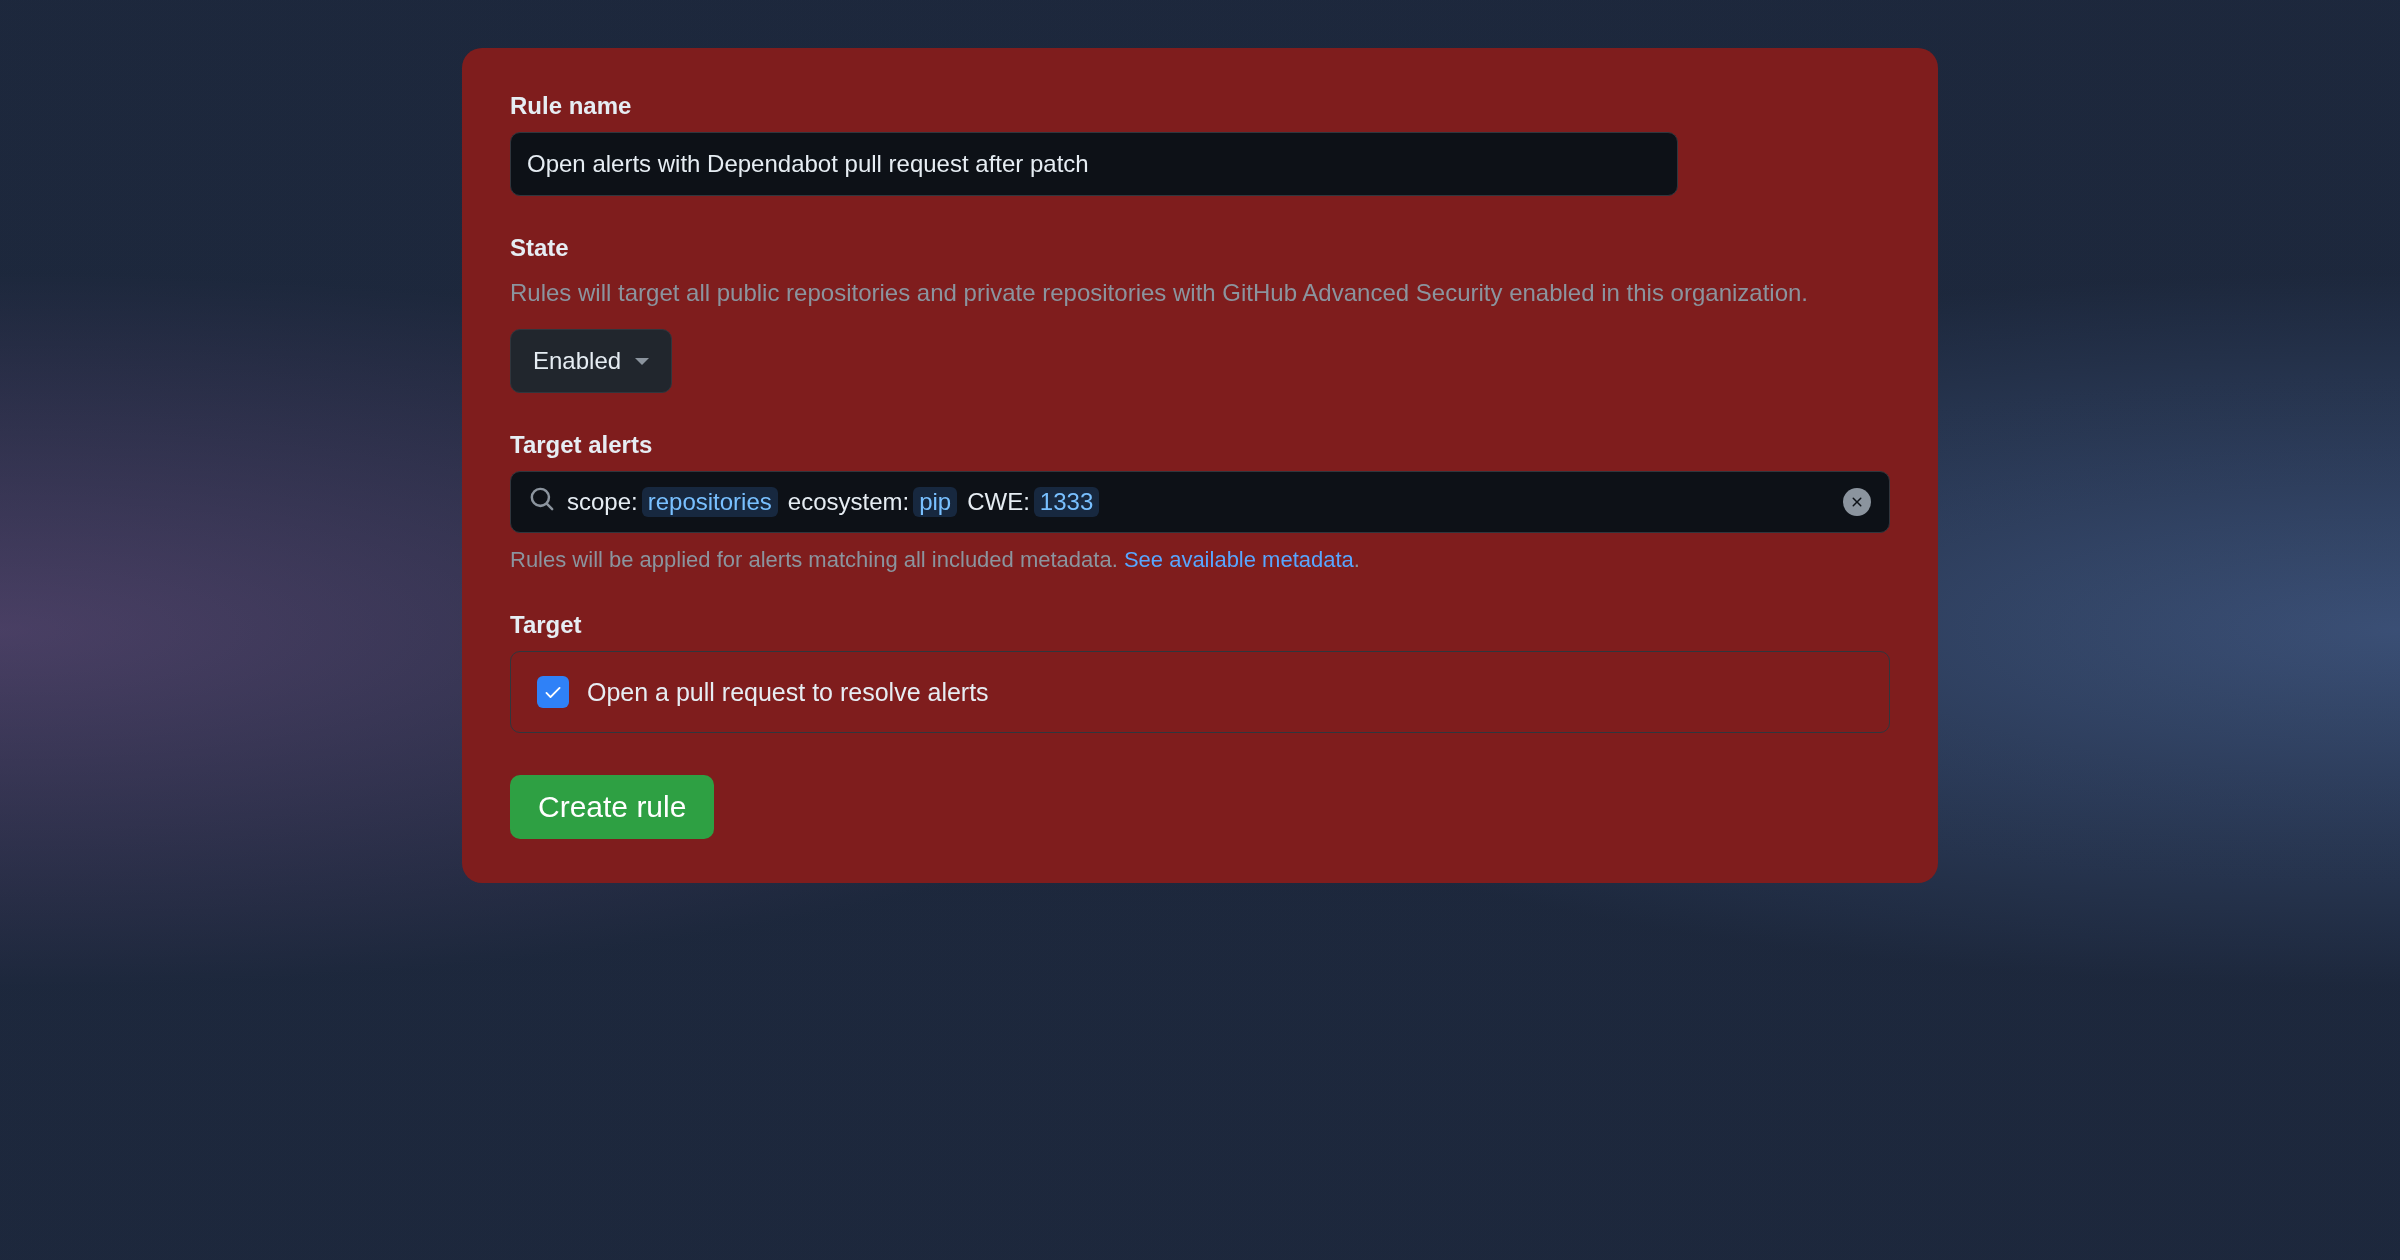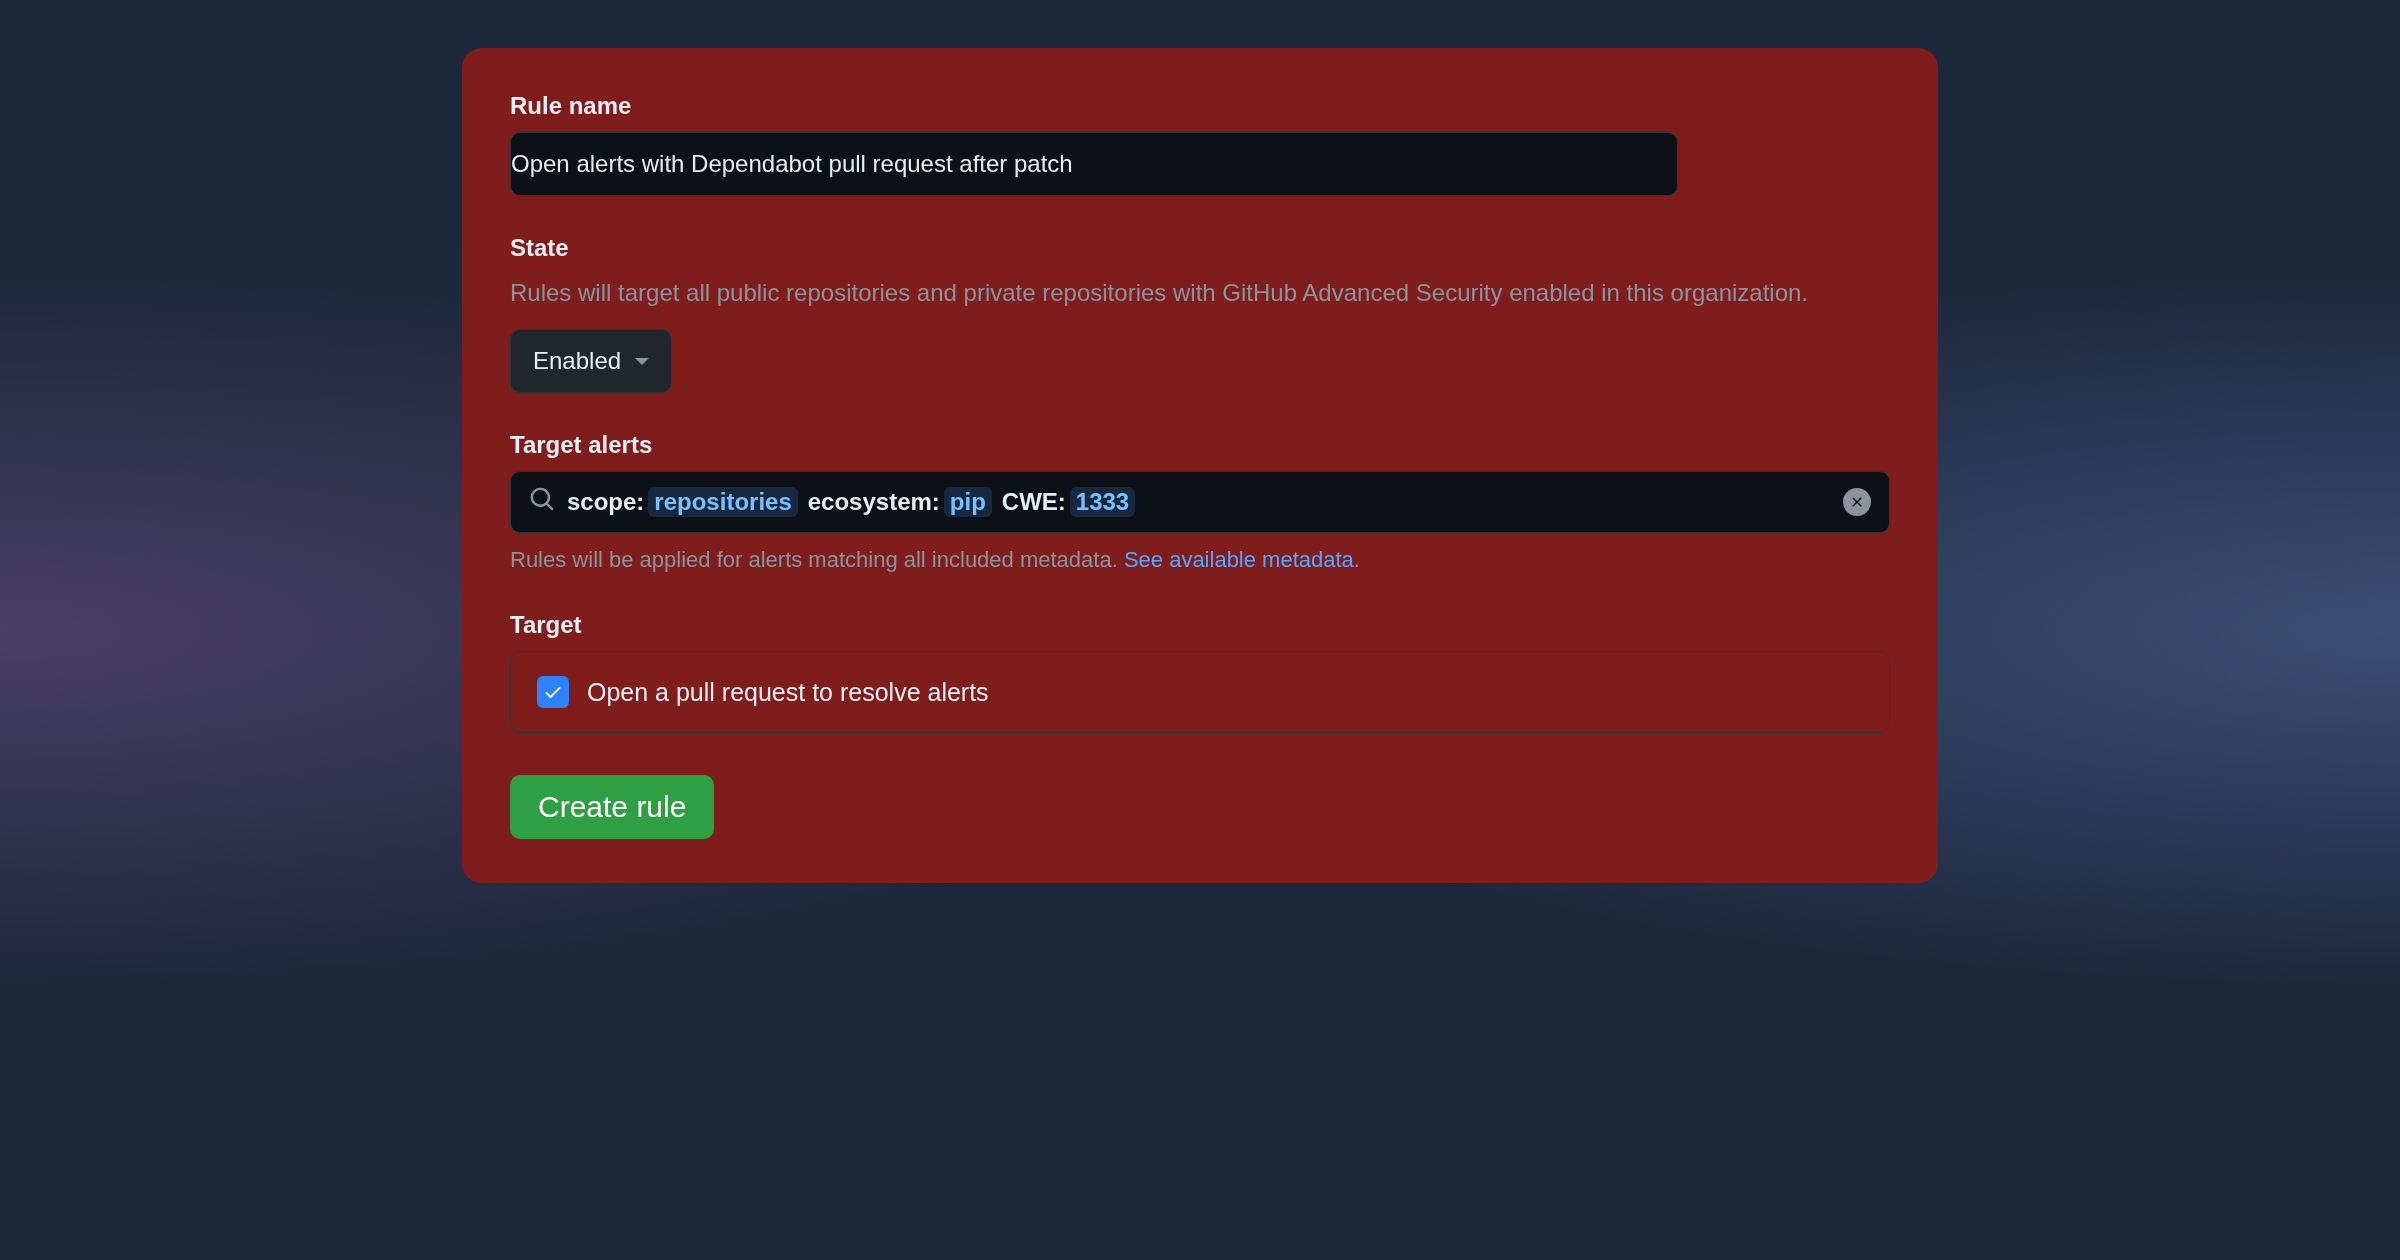--- a/index.html
+++ b/index.html
@@ -42,21 +42,21 @@
       margin-bottom: 12px;
       display: block;
     }
     
     .text-input {
       width: 1168px;
       height: 64px;
       background: #0d1117;
       border: 1.5px solid #30363d;
       border-radius: 10px;
-      padding: 0 0;
+      padding: 0 16px;
       font-size: 24px;
       color: #e6edf3;
       font-family: inherit;
     }
     
     .description {
       font-size: 24px;
       color: #8b949e;
       line-height: 1.55;
       margin-bottom: 18px;
@@ -116,21 +116,20 @@
       color: #79c0ff;
       background: #17283f;
       padding: 1px 6px;
       border-radius: 6px;
     }
     
     .token-pair {
       display: inline-flex;
       align-items: center;
       gap: 4px;
-      font-weight: bold;
     }
     
     .clear-btn {
       width: 28px;
       height: 28px;
       background: #8b949e;
       border-radius: 50%;
       display: flex;
       align-items: center;
       justify-content: center;

